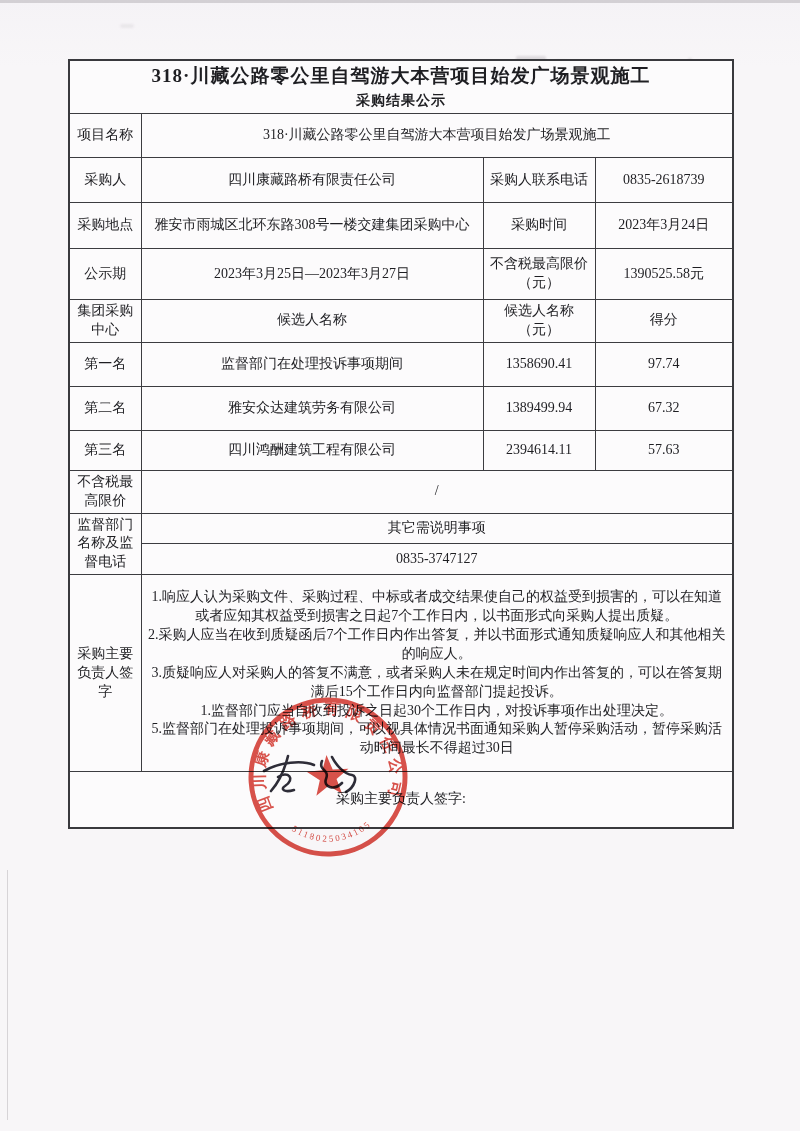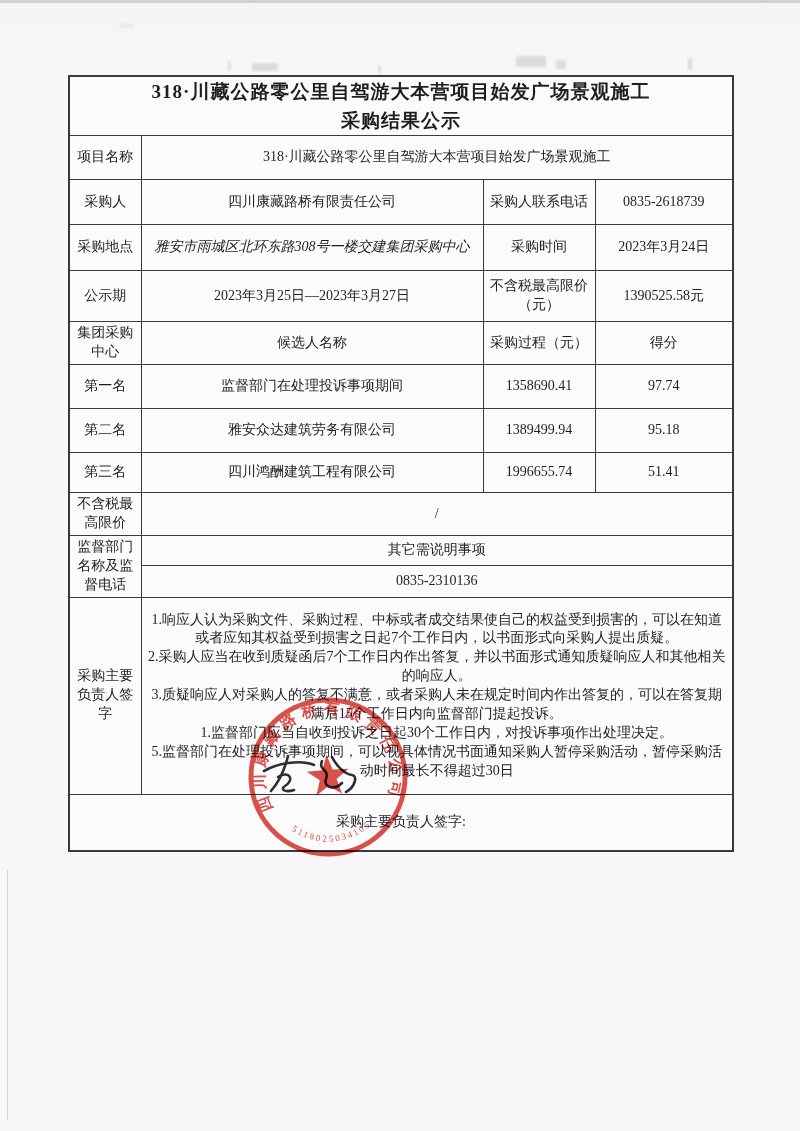--- a/index.html
+++ b/index.html
@@ -10,35 +10,35 @@
     color:#1e1e22;
     position:relative;
     overflow:hidden;
   }
   .page{position:absolute;inset:0;background:linear-gradient(180deg,#f5f3f6 0%,#f8f6f8 6%,#f8f6f8 100%);}
   .scan-top-edge{position:absolute;left:0;top:0;width:100%;height:3px;background:rgba(150,144,150,.35);filter:blur(.6px);}
   .scan-left-edge{position:absolute;left:7px;top:870px;width:1px;height:250px;background:rgba(140,134,140,.30);filter:blur(.4px);}
   .smudge{position:absolute;background:rgba(120,112,122,.20);filter:blur(1.2px);border-radius:2px;}
 
   table.doc{
-    position:absolute;left:68px;top:75px;width:664px;
+    position:absolute;left:68px;top:59px;width:664px;
     border-collapse:collapse;table-layout:fixed;
     background:#fcfbfc;
   }
   table.doc{border:2px solid #39393d;}
   table.doc td{
     border:1px solid #3c3c40;
     padding:2px 6px;
     text-align:center;vertical-align:middle;
     font-size:14px;line-height:1.35;
     word-break:break-all;
   }
   td.title-cell{padding:4px 6px;}
   .title-line1{font-size:19px;font-weight:bold;letter-spacing:1px;}
-  .title-line2{font-size:19px;font-weight:bold;letter-spacing:1px;margin-top:3px;}
+  .title-line2{font-size:14px;font-weight:bold;letter-spacing:1px;margin-top:3px;}
   .rt  td{height:48px}
   .r2  td{height:39px}
   .r3  td{height:40px}
   .r4  td{height:41px}
   .r5  td{height:46px}
   .r6  td{height:35px}
   .r7  td{height:39px}
   .r8  td{height:39px}
   .r9  td{height:35px}
   .r10 td{height:35px}
@@ -93,71 +93,71 @@
 
     <tr class="r3">
       <td>采购人</td>
       <td>四川康藏路桥有限责任公司</td>
       <td>采购人联系电话</td>
       <td>0835-2618739</td>
     </tr>
 
     <tr class="r4">
       <td>采购地点</td>
-      <td style="padding:2px 2px;font-style:italic;">雅安市雨城区北环东路308号一楼交建集团采购中心</td>
+      <td style="padding:2px 2px;">雅安市雨城区北环东路308号一楼交建集团采购中心</td>
       <td>采购时间</td>
       <td>2023年3月24日</td>
     </tr>
 
     <tr class="r5">
       <td>公示期</td>
       <td>2023年3月25日—2023年3月27日</td>
       <td>不含税最高限价（元）</td>
       <td>1390525.58元</td>
     </tr>
 
     <tr class="r6">
       <td>集团采购中心</td>
       <td>候选人名称</td>
-      <td>采购过程（元）</td>
+      <td>候选人名称（元）</td>
       <td>得分</td>
     </tr>
 
     <tr class="r7">
       <td>第一名</td>
       <td>监督部门在处理投诉事项期间</td>
       <td>1358690.41</td>
       <td>97.74</td>
     </tr>
 
     <tr class="r8">
       <td>第二名</td>
       <td>雅安众达建筑劳务有限公司</td>
       <td>1389499.94</td>
-      <td>95.18</td>
+      <td>67.32</td>
     </tr>
 
     <tr class="r9">
       <td>第三名</td>
       <td>四川鸿酬建筑工程有限公司</td>
-      <td>1996655.74</td>
-      <td>51.41</td>
+      <td>2394614.11</td>
+      <td>57.63</td>
     </tr>
 
     <tr class="r10">
       <td>不含税最高限价</td>
       <td colspan="3">/</td>
     </tr>
 
     <tr class="r11a">
       <td rowspan="2">监督部门名称及监督电话</td>
       <td colspan="3">其它需说明事项</td>
     </tr>
     <tr class="r11b">
-      <td colspan="3">0835-2310136</td>
+      <td colspan="3">0835-3747127</td>
     </tr>
 
     <tr class="r12">
       <td>采购主要负责人签字</td>
       <td colspan="3" class="notice">
         <p class="notice-item">1.响应人认为采购文件、采购过程、中标或者成交结果使自己的权益受到损害的，可以在知道或者应知其权益受到损害之日起7个工作日内，以书面形式向采购人提出质疑。</p>
         <p class="notice-item">2.采购人应当在收到质疑函后7个工作日内作出答复，并以书面形式通知质疑响应人和其他相关的响应人。</p>
         <p class="notice-item">3.质疑响应人对采购人的答复不满意，或者采购人未在规定时间内作出答复的，可以在答复期满后15个工作日内向监督部门提起投诉。</p>
         <p class="notice-item">1.监督部门应当自收到投诉之日起30个工作日内，对投诉事项作出处理决定。</p>
         <p class="notice-item">5.监督部门在处理投诉事项期间，可以视具体情况书面通知采购人暂停采购活动，暂停采购活动时间最长不得超过30日</p>

